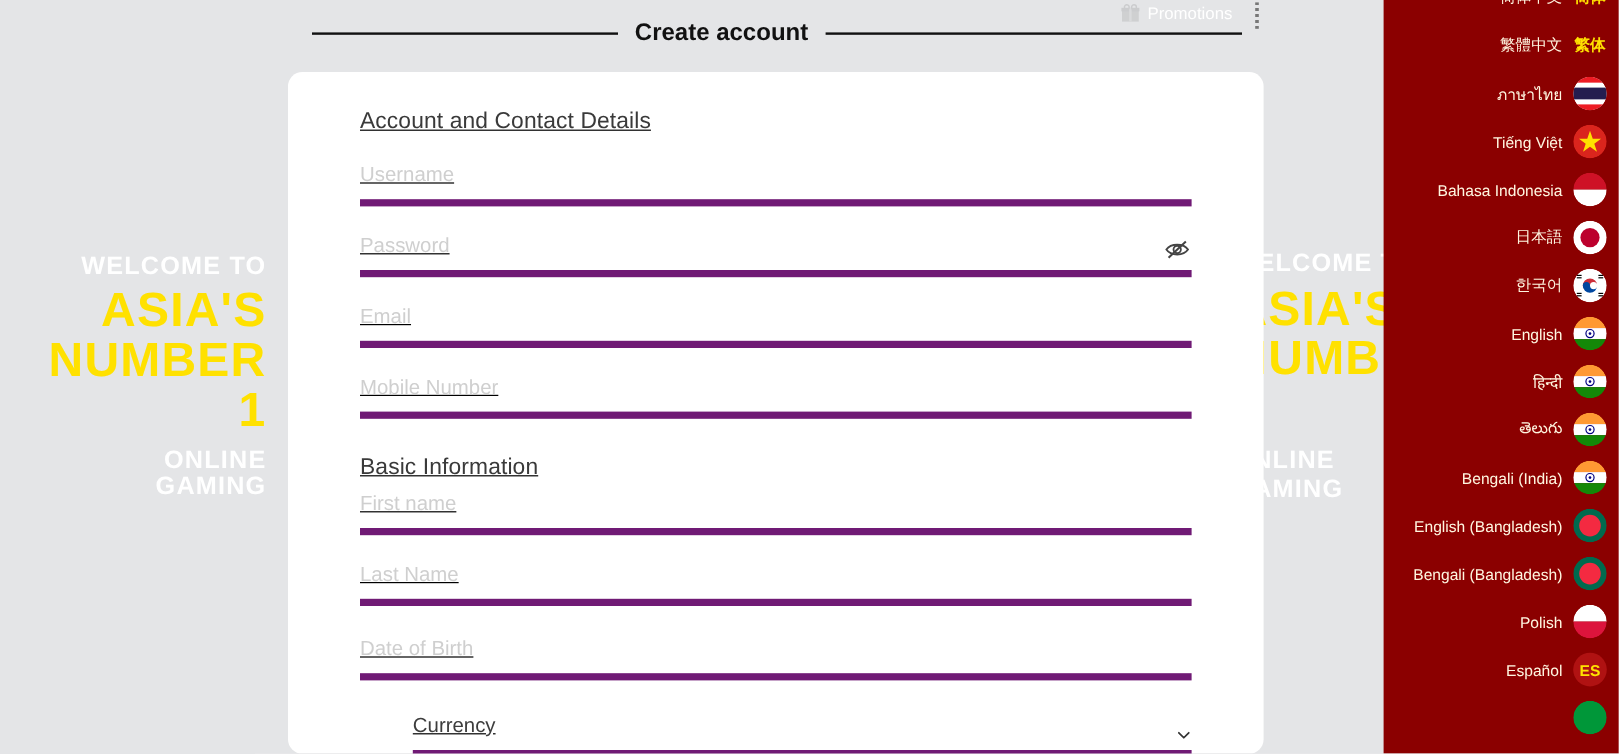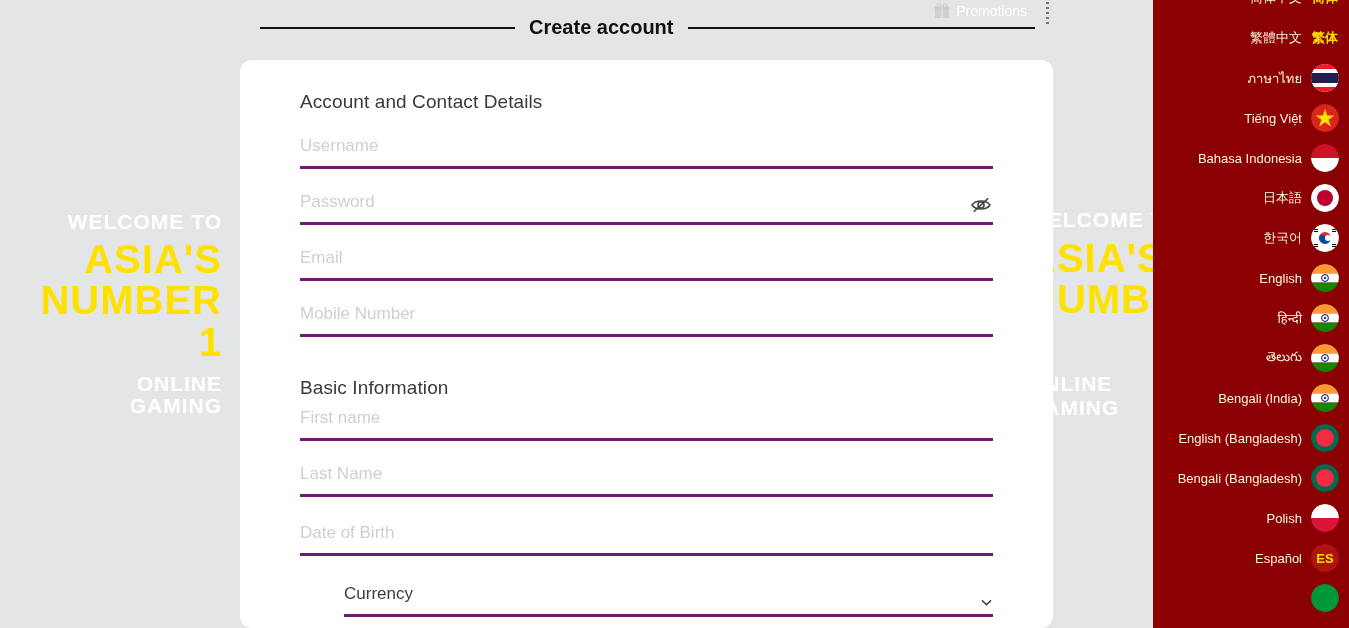--- a/index.html
+++ b/index.html
@@ -61,31 +61,31 @@
   }
   .rule { flex: 1; height: 2px; background: #111; }
   .rule.short { flex: 0 0 255px; }
   .page-title {
     font-size: 20px; font-weight: bold; color: #111; white-space: nowrap;
   }
 
   
   .card {
     position: absolute; left: 240px; top: 60px; width: 813px; height: 568px;
-    background: #ffffff; border-radius: 12px; padding: 18px 60px 0 60px;
+    background: #ffffff; border-radius: 12px; padding: 18px 60px 0 60px; text-decoration: underline;
   }
   .section-title {
     font-size: 19px; color: #3a3a3a; font-weight: normal;
     margin: 13px 0 0 0; letter-spacing: .1px;
   }
-  .section-title.second { margin-top: 40px; }
+  .section-title.second { margin-top: 30px; }
 
   .field {
     position: relative; margin-top: 22px;
-    border-bottom: 3px solid #701a75; padding-bottom: 9px;
+    border-bottom: 6px solid #701a75; padding-bottom: 9px;
   }
   .field .ph {
     display: block; font-size: 17px; color: #cfcfcf; font-weight: normal;
     line-height: 22px;
   }
   .field.select .ph { color: #3d3d3d; }
   .eye-btn {
     position: absolute; right: 0; bottom: 7px; width: 24px; height: 20px;
     display: flex; align-items: center; justify-content: center; cursor: pointer;
   }

